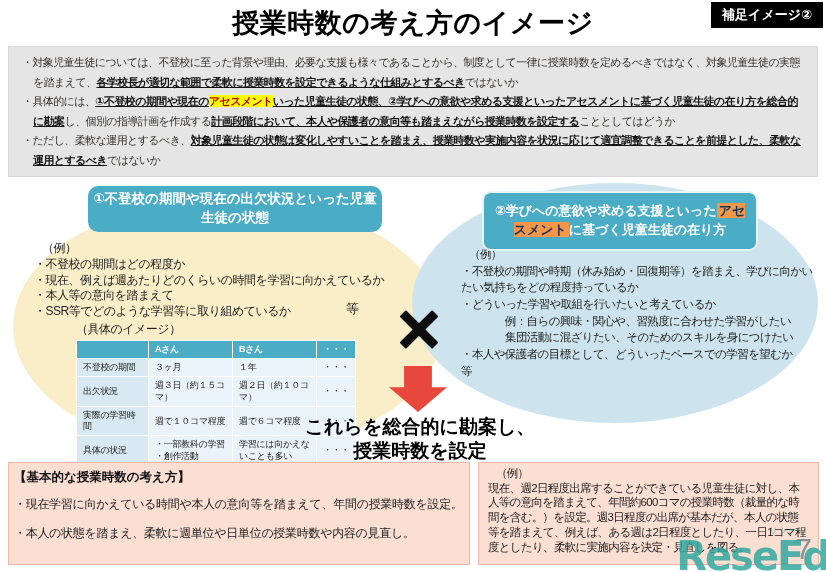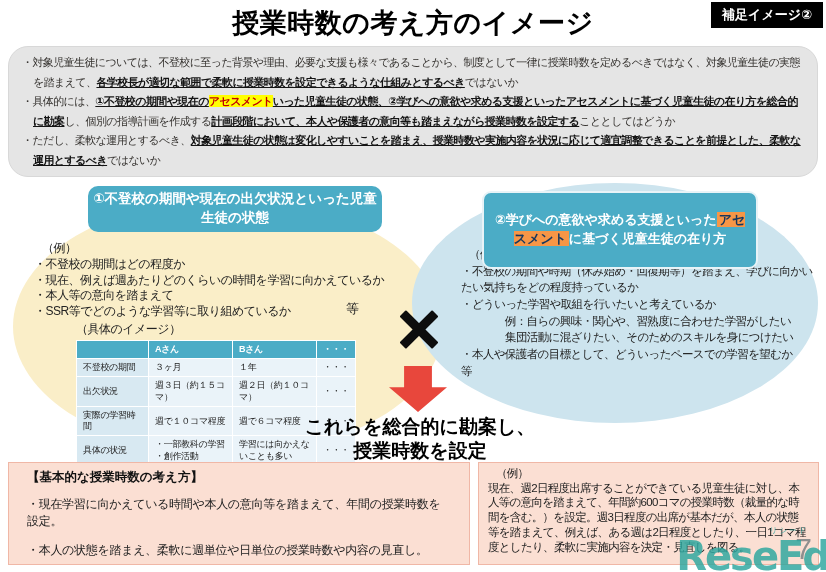--- a/index.html
+++ b/index.html
@@ -11,40 +11,40 @@
   html,body{margin:0;padding:0;background:#fff;}
   .page{position:relative;width:826px;height:572px;background:#fff;overflow:hidden;
         font-family:"Liberation Sans","DejaVu Sans",sans-serif;color:#222;}
 
   .title{position:absolute;top:5px;left:0;width:100%;text-align:center;margin:0;
          font-size:27px;font-weight:bold;color:#000;letter-spacing:0.5px;}
   .badge{position:absolute;top:2px;right:3px;background:#000;color:#fff;
          font-size:13px;font-weight:bold;padding:4px 11px;z-index:6;}
 
   .summary-box{position:absolute;left:8px;top:46px;width:810px;height:131px;
-        background:var(--gray_bg,#E5E5E5);border:1px solid #d8d8d8;border-radius:20px;
+        background:var(--gray_bg,#E5E5E5);border:1px solid #d8d8d8;border-radius:0;
         padding:6px 13px;font-size:11px;letter-spacing:-0.6px;line-height:1.78;
         color:#33302d;overflow:hidden;z-index:2;}
   .sum-bullet{margin:0;padding-left:11px;text-indent:-11px;}
   .seg-bu{font-weight:bold;text-decoration:underline;color:#141414;}
   .seg-hy{background:var(--highlight_yellow,#FFFF00);color:var(--highlight_text,#C00000);
           font-weight:bold;text-decoration:none;}
   .seg-mo{background:var(--orange_mark,#F79646);color:#17375E;padding:0 2px;}
 
   .ellipse-left{position:absolute;left:13px;top:198px;width:430px;height:257px;
         background:var(--yellow_ellipse,#FAEEC8);border-radius:50%;z-index:1;}
   .ellipse-right{position:absolute;left:412px;top:183px;width:406px;height:240px;
         background:var(--blue_ellipse,#CDE4EE);border-radius:50%;z-index:1;}
 
   .header-left{position:absolute;left:88px;top:186px;width:294px;z-index:3;
         background:var(--teal,#4BACC6);border-radius:10px;color:#fff;font-weight:bold;
         font-size:13.5px;text-align:center;padding:4px 3px;line-height:1.4;}
   .header-right{position:absolute;left:482px;top:191px;width:276px;z-index:3;
         background:var(--teal,#4BACC6);border:2px solid #e8f3f7;border-radius:9px;color:#fff;
-        font-weight:bold;font-size:13px;text-align:center;padding:18px 5px;line-height:1.45;}
+        font-weight:bold;font-size:13px;text-align:center;padding:9px 5px;line-height:1.45;}
 
   .left-content{position:absolute;left:34px;top:241px;z-index:2;font-size:12px;
         letter-spacing:-0.5px;line-height:1.32;color:#222;}
   .left-content .example-label{margin-left:8px;}
   .etc-left{position:absolute;left:346px;top:300px;z-index:2;font-size:13px;color:#222;}
   .table-label{margin-left:42px;margin-top:2px;}
   table.detail{border-collapse:collapse;margin-left:42px;margin-top:2px;font-size:9px;
         letter-spacing:-0.3px;line-height:1.25;}
   table.detail th,table.detail td{border:1px solid #fff;text-align:left;padding:3px 6px;}
   table.detail thead th{background:var(--teal,#4BACC6);color:#fff;font-weight:bold;height:17px;}
@@ -67,21 +67,21 @@
   .multiply::after{transform:rotate(-45deg);}
 
   .arrow-down{position:absolute;left:389px;top:366px;width:58px;height:46px;z-index:3;
         background:var(--arrow_red,#E8473C);
         clip-path:polygon(26% 0,74% 0,74% 46%,100% 46%,50% 100%,0 46%,26% 46%);}
 
   .conclusion{position:absolute;left:270px;top:415px;width:300px;z-index:3;
         text-align:center;font-size:19px;font-weight:bold;color:#000;line-height:1.25;}
 
   .pink-box{background:var(--pink_bg,#FBDFD3);border:1px solid #f0b7a6;z-index:2;position:absolute;}
-  .pink-left{left:8px;top:462px;width:462px;height:103px;padding:6px 18px;font-size:12px;}
+  .pink-left{left:8px;top:462px;width:462px;height:103px;padding:6px 5px;font-size:12px;}
   .pink-title{font-weight:bold;font-size:12.5px;margin:0 0 10px;color:#111;}
   .pink-bullet{margin:0 0 12px;letter-spacing:-0.3px;}
   .pink-right{left:478px;top:462px;width:341px;height:103px;padding:3px 9px;
         font-size:11.5px;letter-spacing:-0.7px;line-height:1.28;overflow:hidden;}
   .pr-label{margin:0 0 0 8px;}
   .pr-body{margin:0;}
 
   .page-number{position:absolute;right:14px;bottom:6px;font-size:30px;color:#8f8f8f;z-index:4;}
   .watermark{position:absolute;right:0;bottom:0;width:150px;height:48px;z-index:5;}
   .wm-kana{position:absolute;top:1px;right:18px;font-size:8px;letter-spacing:1.5px;

